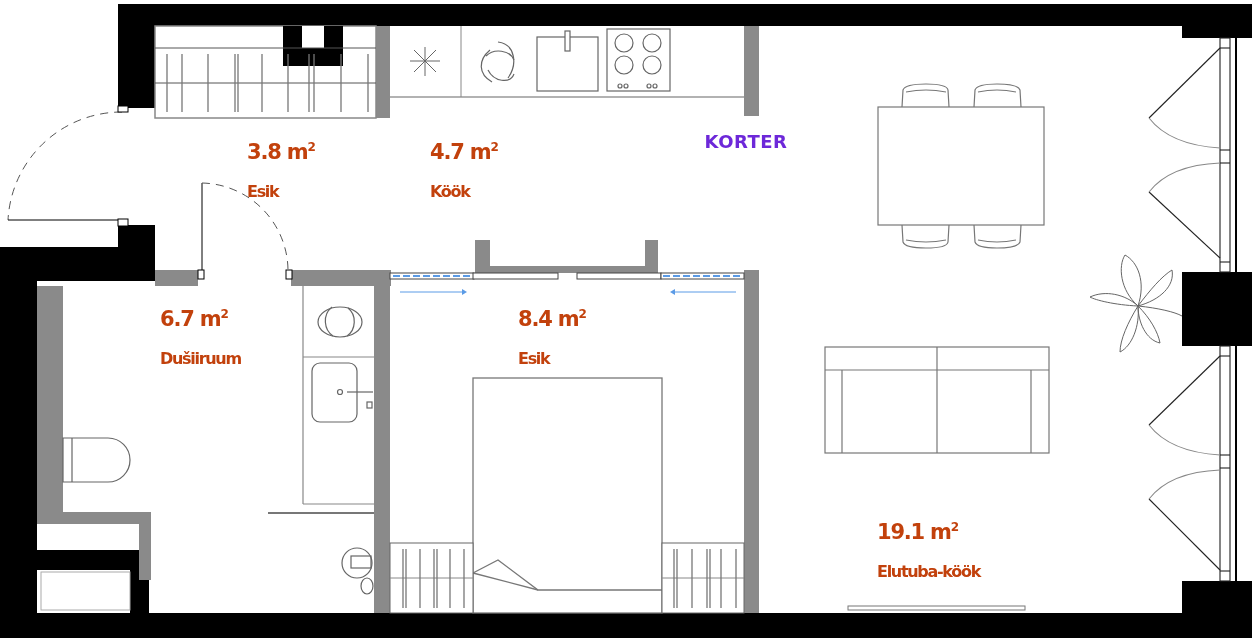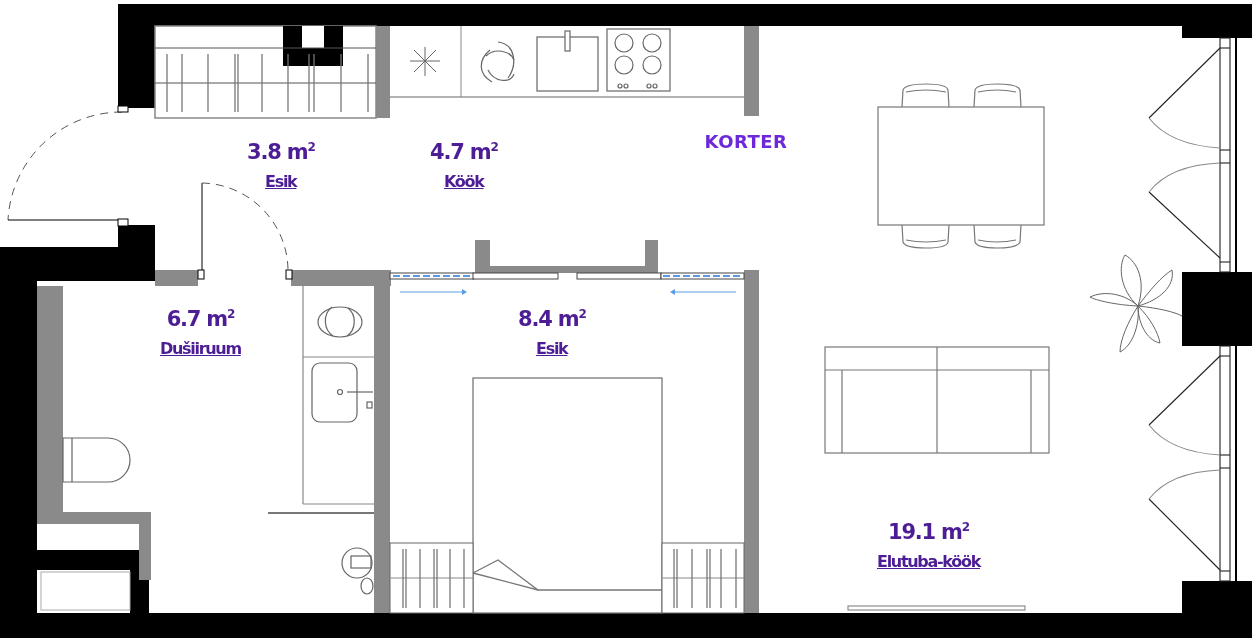--- a/index.html
+++ b/index.html
@@ -1,21 +1,21 @@
 <!DOCTYPE html>
 <html><head>
 <meta charset="utf-8">
 <style>
   html, body { margin: 0; padding: 0; background: #ffffff; }
   body { width: 1252px; height: 638px; overflow: hidden; position: relative; }
   #plan { position: absolute; left: 0; top: 0; width: 1252px; height: 638px; }
-  .label { position: absolute; font-family: "DejaVu Sans", sans-serif; color: #4c1d95; font-weight: bold; white-space: nowrap; text-align: center; }
+  .label { position: absolute; font-family: "DejaVu Sans", sans-serif; color: #c2410c; font-weight: bold; white-space: nowrap; }
   .area { font-size: 21px; letter-spacing: -1.2px; line-height: 24px; }
   .area sup { font-size: 12px; vertical-align: 0; position: relative; top: -8px; }
-  .name { font-size: 16px; letter-spacing: -1.3px; line-height: 20px; margin-top: 5px; text-decoration: underline; }
+  .name { font-size: 16px; letter-spacing: -1.3px; line-height: 20px; margin-top: 15px; }
   .title-block { position: absolute; left: 660px; top: 130px; width: 172px; text-align: center; font-family: "DejaVu Sans", sans-serif; color: #6d28d9; }
   .title-kind { font-size: 18px; font-weight: bold; letter-spacing: 0.5px; line-height: 24px; }
   .title-num { font-size: 66px; font-weight: bold; line-height: 66px; letter-spacing: -1px; margin-top: 2px; }
   .title-area { font-size: 19px; font-weight: bold; line-height: 22px; margin-top: 2px; }
 </style>
 </head>
 <body>
 
 <svg id="plan" viewBox="0 0 1252 638" xmlns="http://www.w3.org/2000/svg">
 

